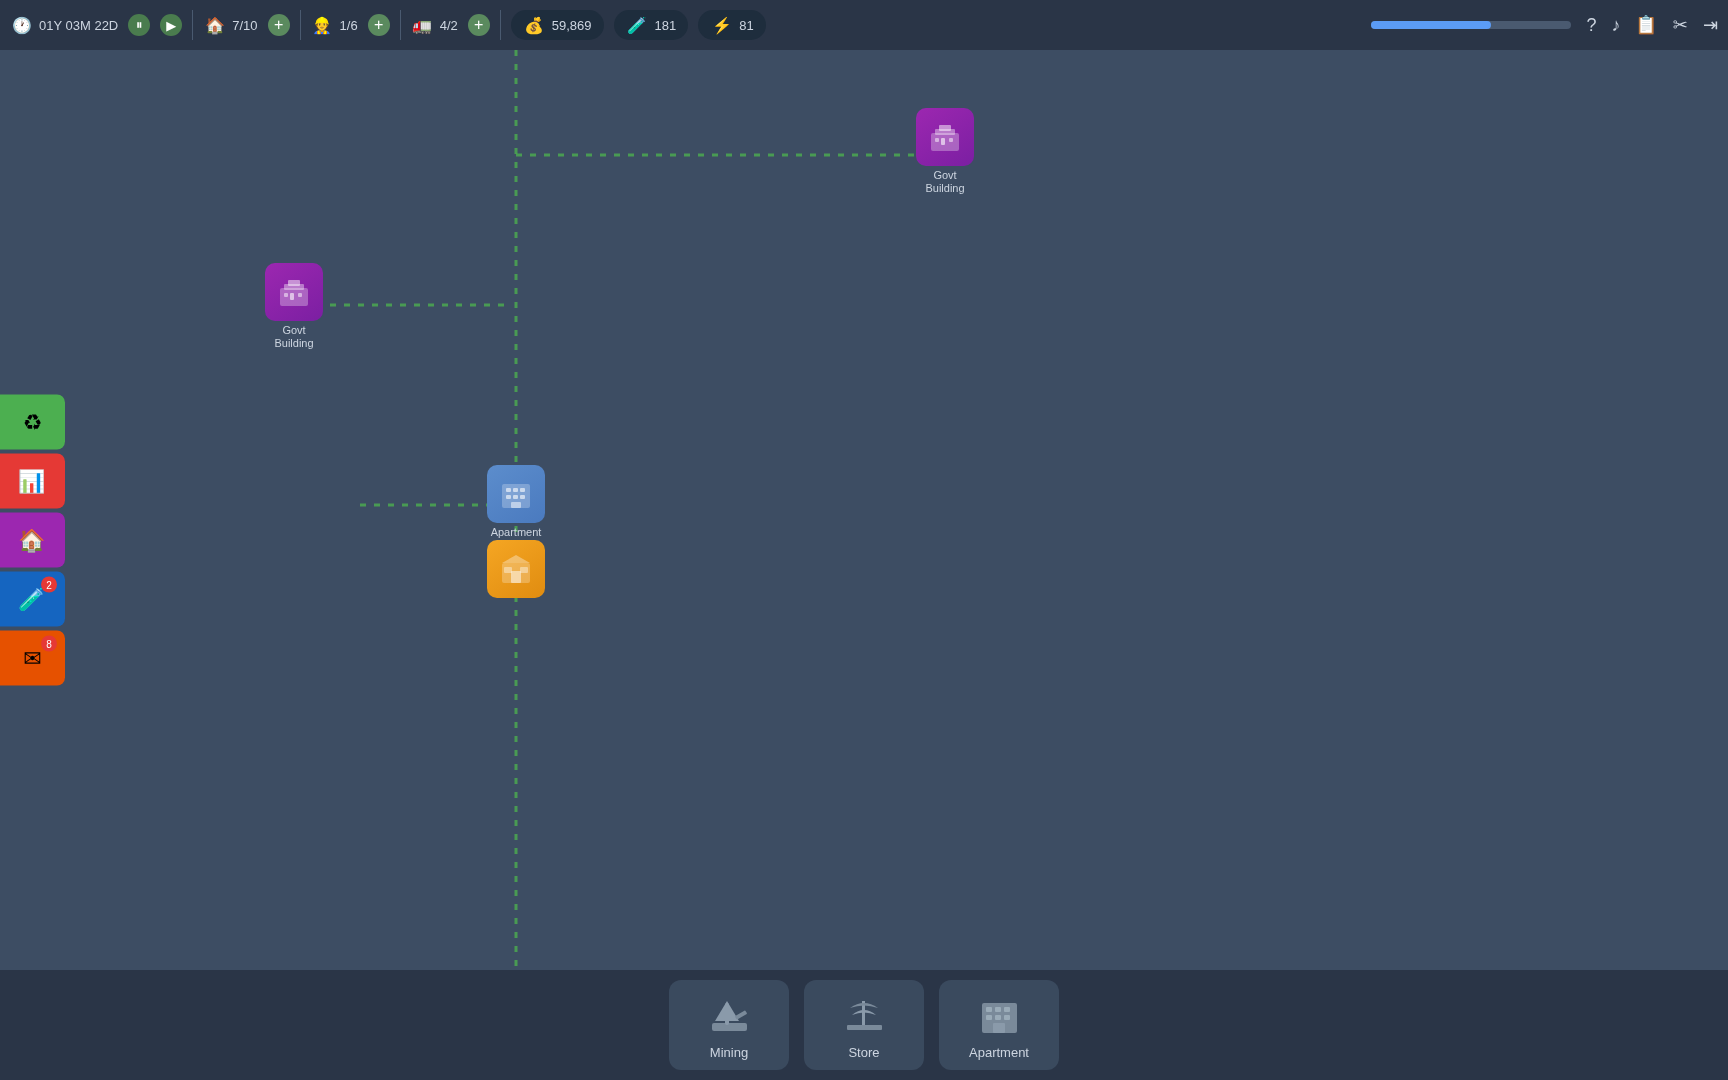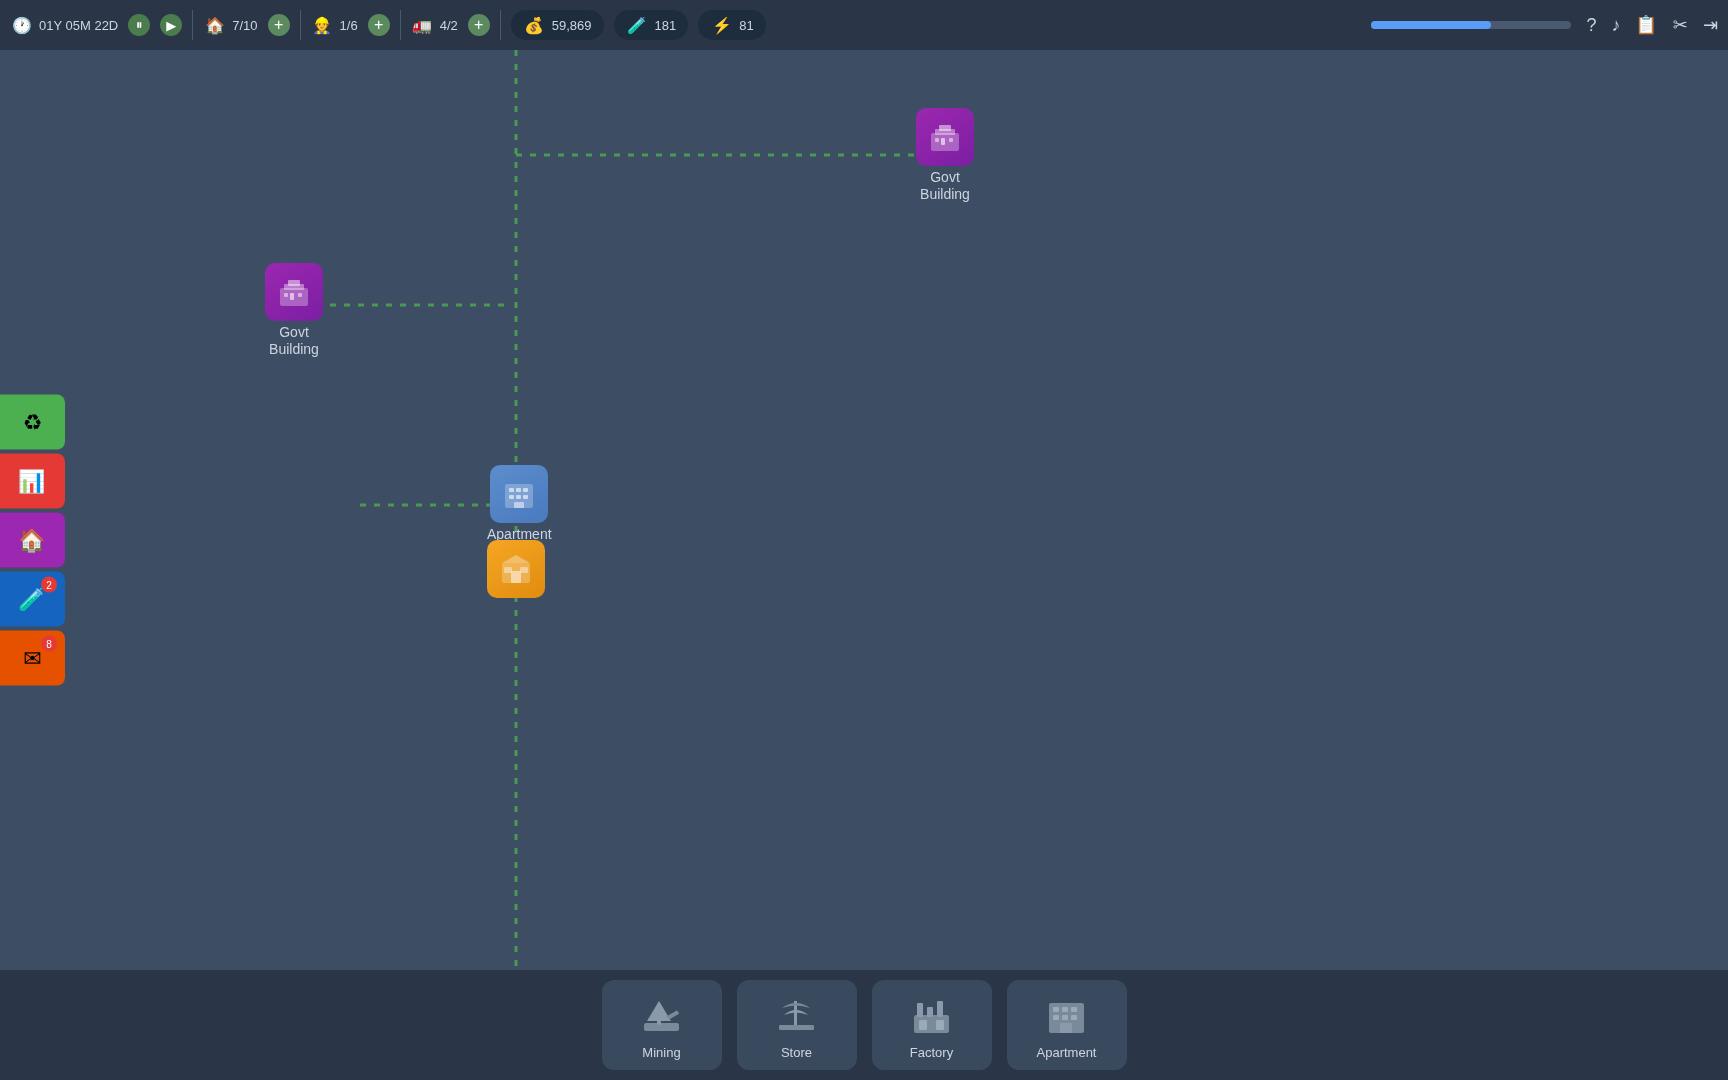--- a/index.html
+++ b/index.html
@@ -198,21 +198,21 @@
       display: flex;
       align-items: center;
       justify-content: center;
       font-size: 28px;
     }
     .building-box-purple { background: linear-gradient(145deg, #9c27b0, #7b1fa2); }
     .building-box-blue { background: linear-gradient(145deg, #5c8dcc, #4a7abf); }
     .building-box-orange { background: linear-gradient(145deg, #f5a623, #e08c10); }
     .building-label {
       color: #cdd5e0;
-      font-size: 14px;
+      font-size: 11px;
       text-align: center;
       margin-top: 3px;
       line-height: 1.2;
     }
 
     
     .map-svg {
       position: absolute;
       top: 0; left: 0;
       width: 100%;
@@ -220,21 +220,21 @@
       pointer-events: none;
     }
   </style>
 </head>
 <body>
 
 <div id="topbar">
 
   <div class="topbar-item">
     <div class="topbar-icon">🕐</div>
-    <span>01Y 05M 22D</span>
+    <span>01Y 03M 22D</span>
   </div>
   <div class="topbar-btn">⏸</div>
   <div class="topbar-btn">▶</div>
 
   <div class="topbar-divider"></div>
 
   <div class="topbar-item">
     <div class="topbar-icon">🏠</div>
     <span>7/10</span>
   </div>
@@ -395,33 +395,20 @@
         <rect x="20" y="8" width="3" height="25" fill="#8a9aaa"></rect>
         <path d="M8 15 Q22 5 36 15 Q22 10 8 15" fill="#7a8a9a"></path>
         <path d="M10 22 Q22 12 34 22 Q22 17 10 22" fill="#8a9aaa"></path>
         <rect x="5" y="32" width="35" height="5" fill="#7a8a9a" rx="1"></rect>
       </svg>
     </div>
     <div class="build-label">Store</div>
   </div>
 
 
-  <div class="build-item">
-    <div class="build-icon">
-      <svg width="45" height="45" viewBox="0 0 45 45">
-        <rect x="5" y="22" width="35" height="18" fill="#7a8a9a" rx="2"></rect>
-        <rect x="8" y="10" width="6" height="14" fill="#8a9aaa" rx="1"></rect>
-        <rect x="18" y="14" width="6" height="10" fill="#8a9aaa" rx="1"></rect>
-        <rect x="28" y="8" width="6" height="16" fill="#8a9aaa" rx="1"></rect>
-        <rect x="10" y="27" width="8" height="10" fill="#9aabb8" rx="1"></rect>
-        <rect x="27" y="27" width="8" height="10" fill="#9aabb8" rx="1"></rect>
-      </svg>
-    </div>
-    <div class="build-label">Factory</div>
-  </div>
 
   <div class="build-item">
     <div class="build-icon">
       <svg width="45" height="45" viewBox="0 0 45 45">
         <rect x="5" y="10" width="35" height="30" fill="#7a8a9a" rx="2"></rect>
         <rect x="9" y="14" width="6" height="5" fill="#9aabb8" rx="1"></rect>
         <rect x="18" y="14" width="6" height="5" fill="#9aabb8" rx="1"></rect>
         <rect x="27" y="14" width="6" height="5" fill="#9aabb8" rx="1"></rect>
         <rect x="9" y="22" width="6" height="5" fill="#9aabb8" rx="1"></rect>
         <rect x="18" y="22" width="6" height="5" fill="#9aabb8" rx="1"></rect>

